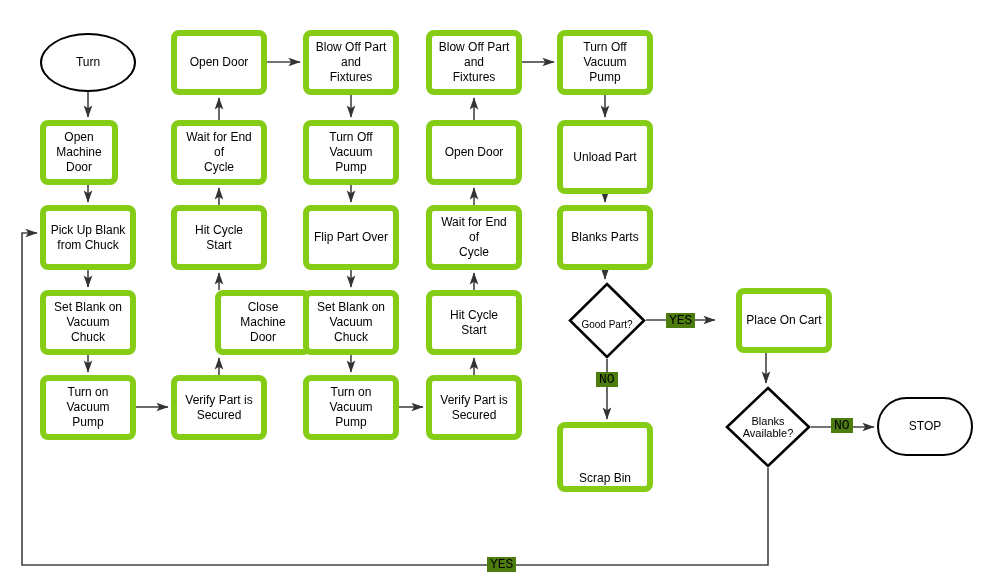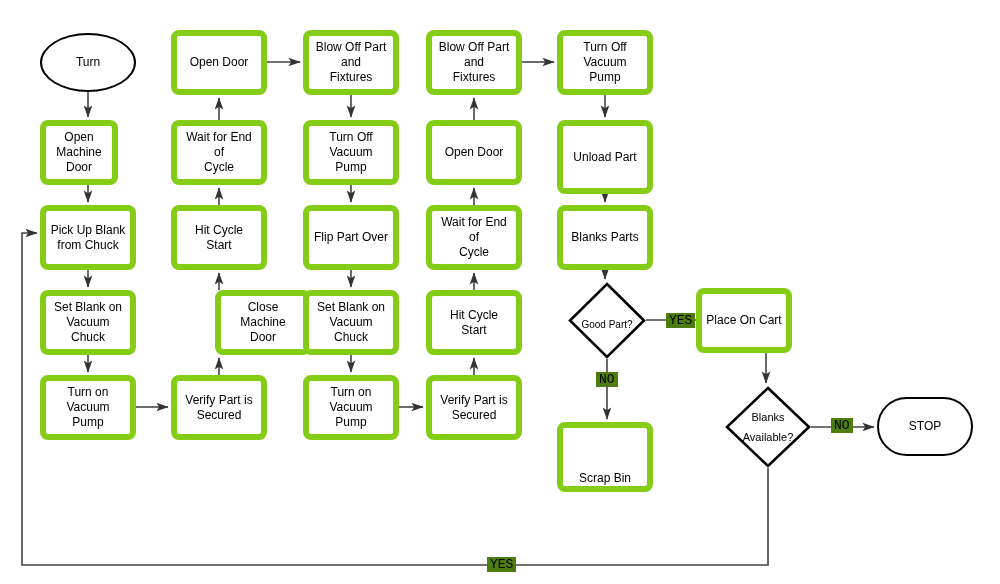--- a/index.html
+++ b/index.html
@@ -225,28 +225,28 @@
   <div class="node decision" style="left:568px; top:282px; width:78px; height:77px;">
     <svg class="diamond-shape" viewBox="0 0 78 77" preserveAspectRatio="none" xmlns="http://www.w3.org/2000/svg">
       <polygon points="39,2 76,38.5 39,75 2,38.5" fill="#ffffff" stroke="#000000" stroke-width="2.6"></polygon>
     </svg>
     <span class="node-label" style="font-size:10px;margin-top:8px;">Good Part?</span>
   </div>
   <div class="node process" style="left:557px; top:422px; width:96px; height:70px;align-items:flex-end;">
     <span class="node-label">Scrap Bin</span>
   </div>
 
-  <div class="node process" style="left:696px; top:288px; width:96px; height:65px;">
+  <div class="node process" style="left:736px; top:288px; width:96px; height:65px;">
     <span class="node-label">Place On Cart</span>
   </div>
   <div class="node decision" style="left:725px; top:386px; width:86px; height:82px;">
     <svg class="diamond-shape" viewBox="0 0 86 82" preserveAspectRatio="none" xmlns="http://www.w3.org/2000/svg">
       <polygon points="43,2 84,41 43,80 2,41" fill="#ffffff" stroke="#000000" stroke-width="2.6"></polygon>
     </svg>
-    <span class="node-label" style="font-size:11px; line-height:20px;">Blanks
+    <span class="node-label" style="font-size:11px; line-height:12px;">Blanks
 Available?</span>
   </div>
   <div class="node terminator-stadium" style="left:877px; top:397px; width:96px; height:59px;">
     <span class="node-label">STOP</span>
   </div>
 
   <div class="edge-label" style="left:666px; top:313px;">YES</div>
   <div class="edge-label" style="left:596px; top:372px;">NO</div>
   <div class="edge-label" style="left:831px; top:418px;">NO</div>
   <div class="edge-label" style="left:487px; top:557px;">YES</div>

